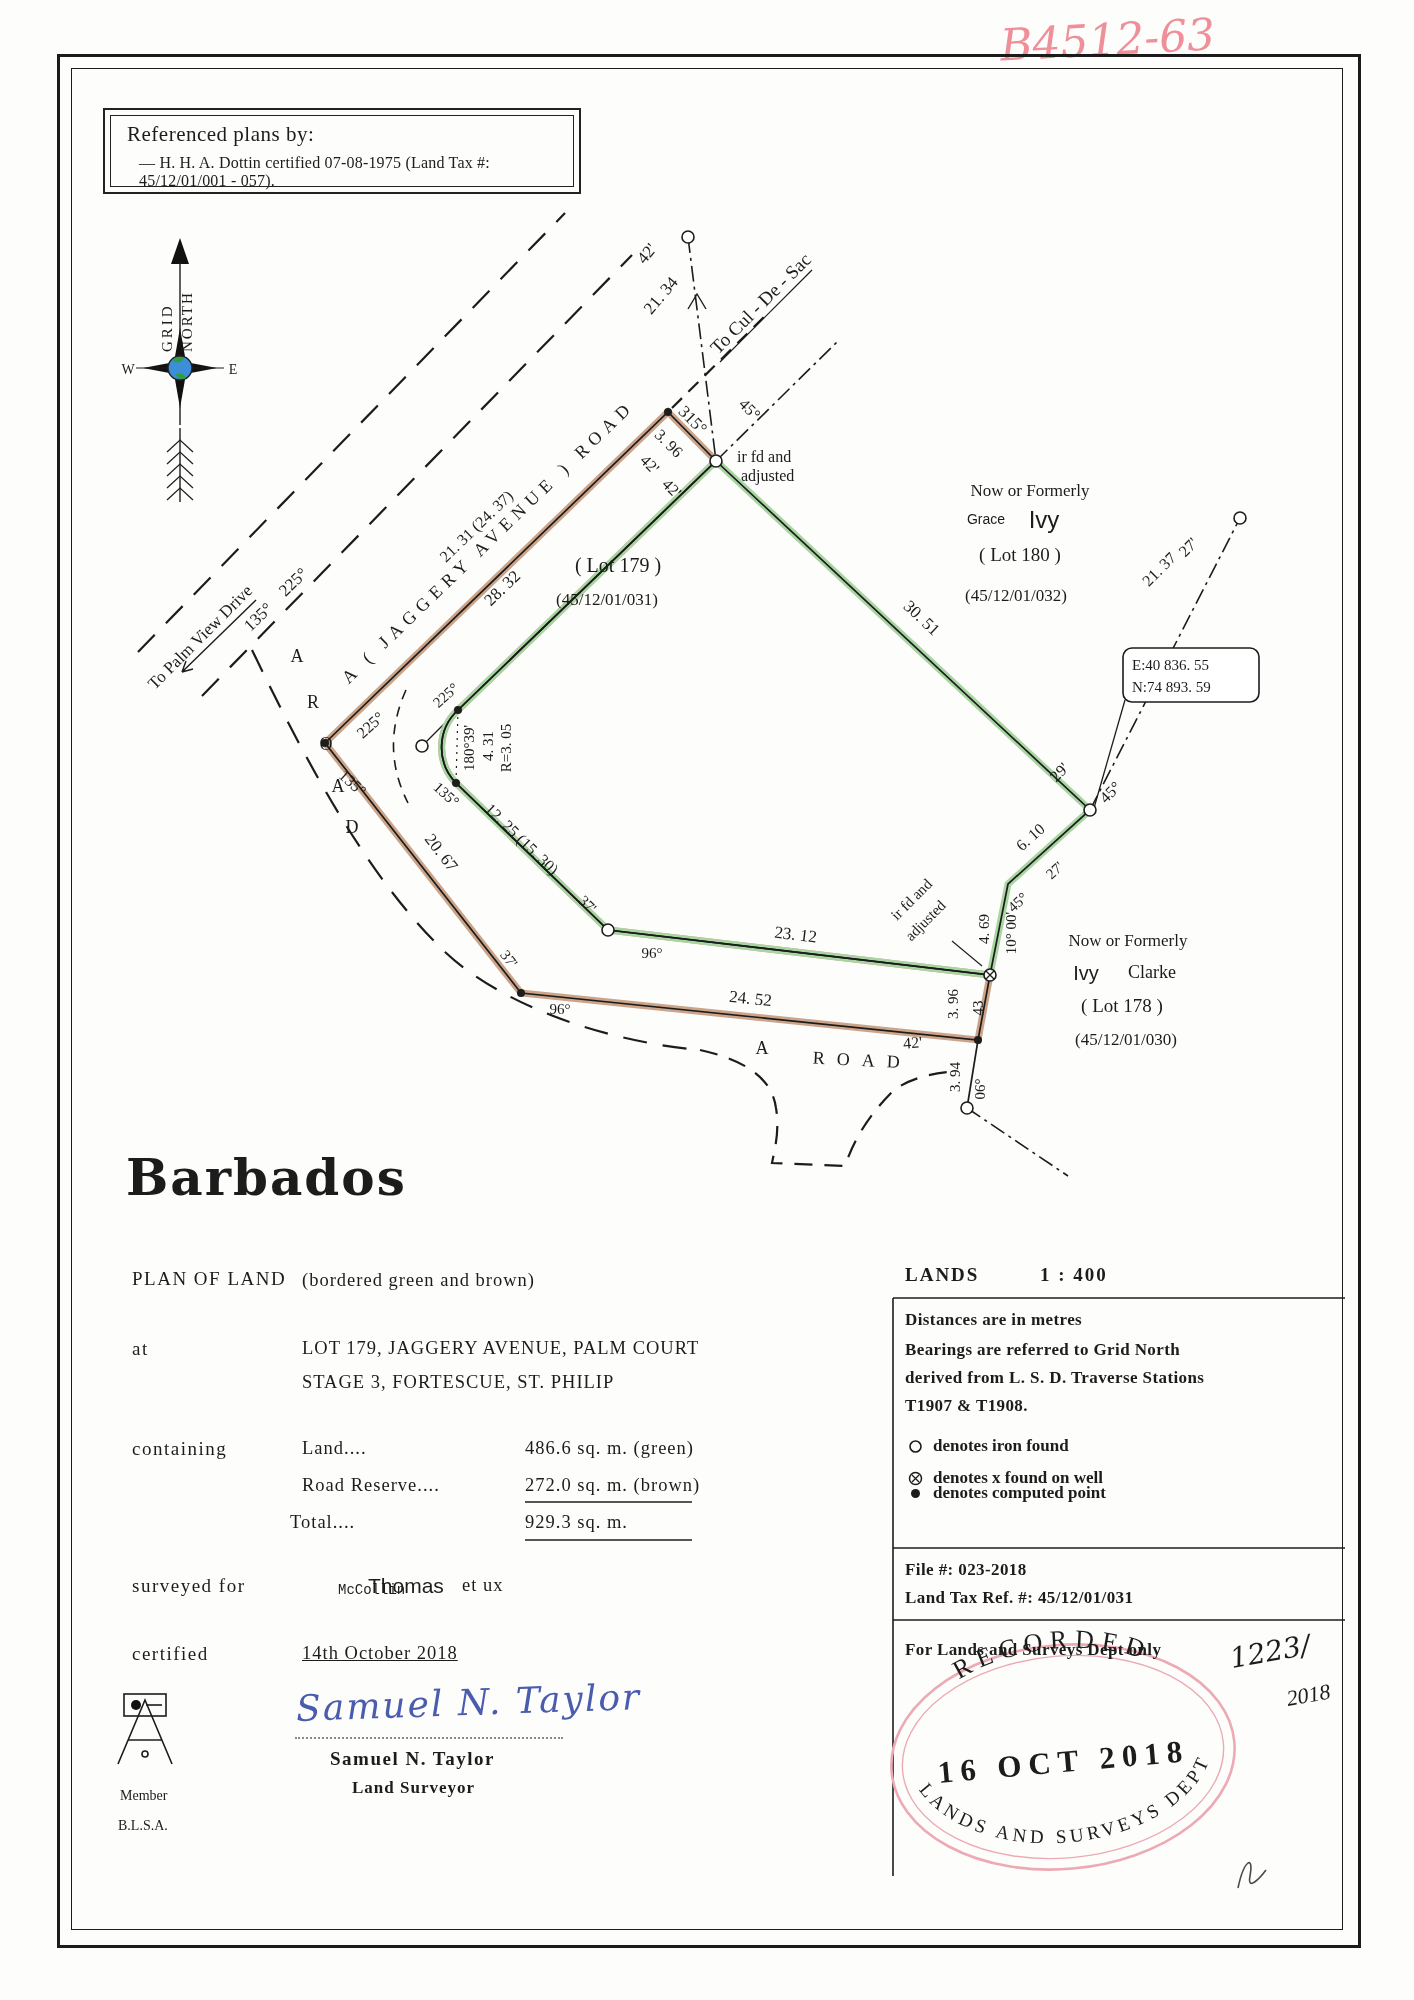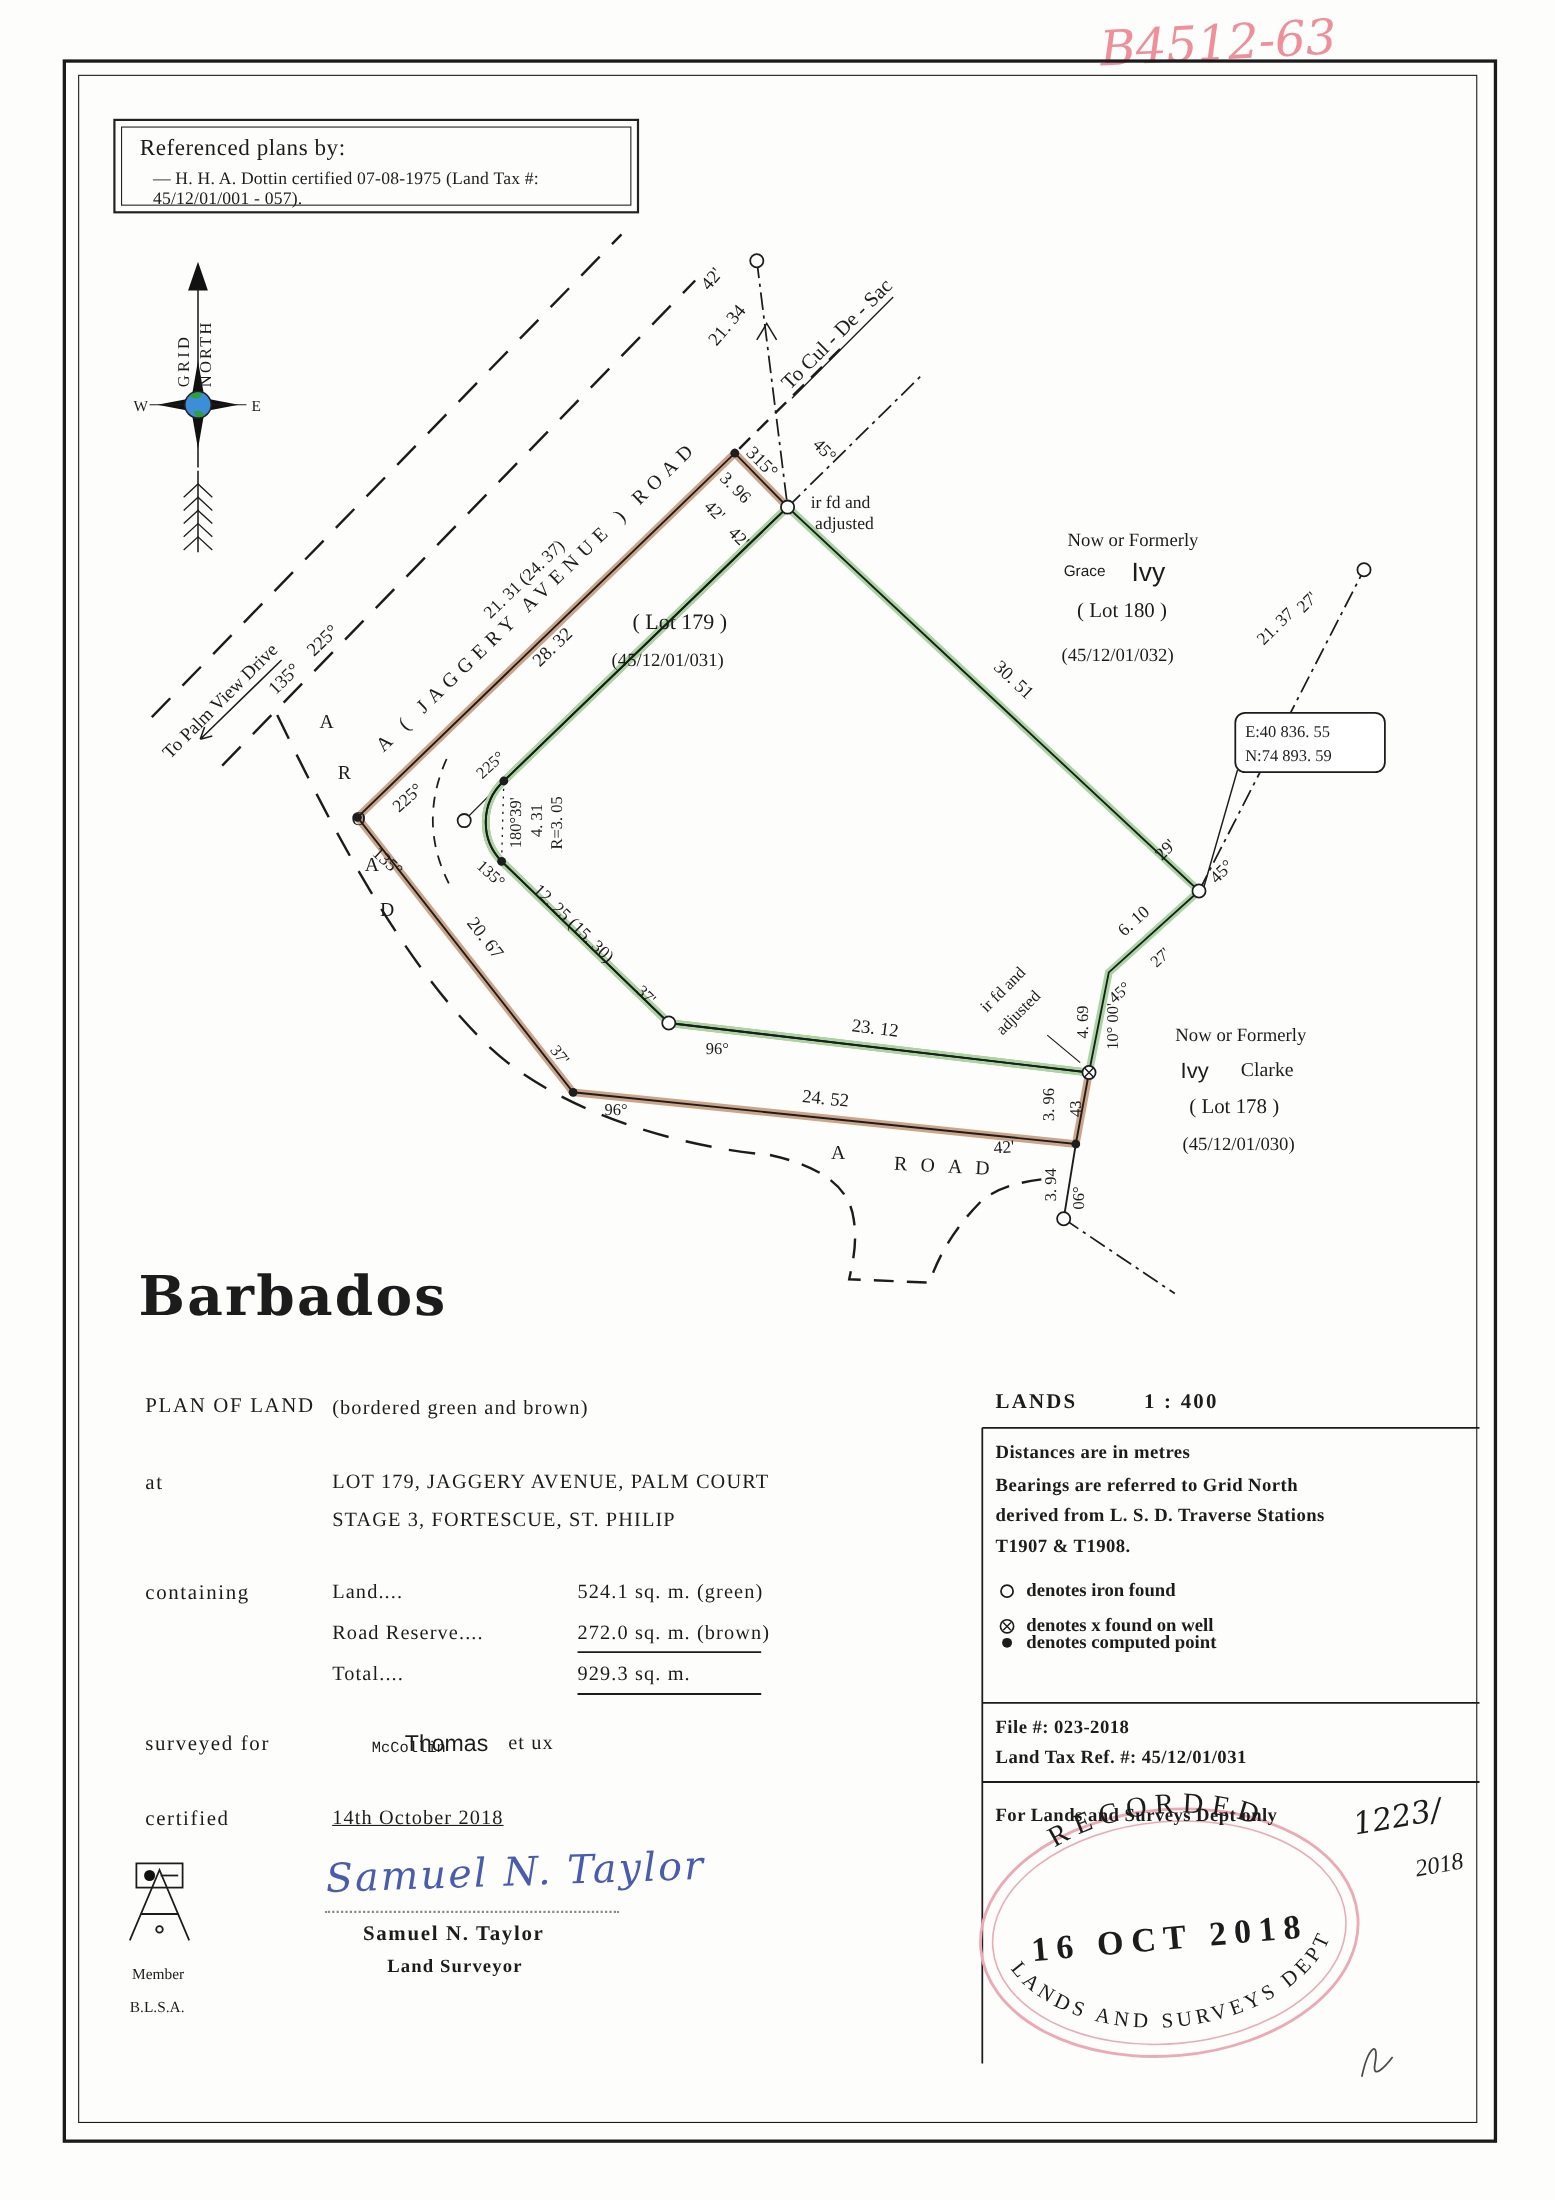--- a/index.html
+++ b/index.html
@@ -266,24 +266,24 @@
 
   <div class="abs lbl" style="left:132px;top:1268px;">PLAN  OF  LAND</div>
   <div class="abs val" style="left:302px;top:1270px;">(bordered  green  and  brown)</div>
 
   <div class="abs lbl" style="left:132px;top:1338px;">at</div>
   <div class="abs val" style="left:302px;top:1338px;">LOT  179,  JAGGERY  AVENUE,  PALM  COURT</div>
   <div class="abs val" style="left:302px;top:1372px;">STAGE  3,  FORTESCUE,  ST.  PHILIP</div>
 
   <div class="abs lbl" style="left:132px;top:1438px;">containing</div>
   <div class="abs val" style="left:302px;top:1438px;">Land....</div>
-  <div class="abs val" style="left:525px;top:1438px;">524.1  sq.  m.  (green)</div>
+  <div class="abs val" style="left:525px;top:1438px;">486.6  sq.  m.  (green)</div>
   <div class="abs val" style="left:302px;top:1475px;">Road  Reserve....</div>
   <div class="abs val" style="left:525px;top: 1475px;">272.0  sq.  m.  (brown)</div>
-  <div class="abs val" style="left:302px;top:1512px;font-family:Liberation Serif, serif;">Total....</div>
+  <div class="abs val" style="left:290px;top:1512px;font-family:Liberation Serif, serif;">Total....</div>
   <div class="abs val" style="left:525px;top:1512px;">929.3  sq.  m.</div>
 
   <div class="abs lbl" style="left:132px;top:1575px;">surveyed  for</div>
   <div class="abs" style="left:302px;top:1582px;font-family:Liberation Mono, monospace;font-size:14px;margin-left:36px;">McCollin</div>
   <div class="abs" style="left:368px;top:1574px;font-family:'Liberation Sans',sans-serif;font-size:21px;">Thomas</div>
   <div class="abs val" style="left:462px;top:1575px;">et  ux</div>
 
   <div class="abs lbl" style="left:132px;top:1643px;">certified</div>
   <div class="abs val" style="left:302px;top:1643px;text-decoration:underline;">14th  October  2018</div>
 

